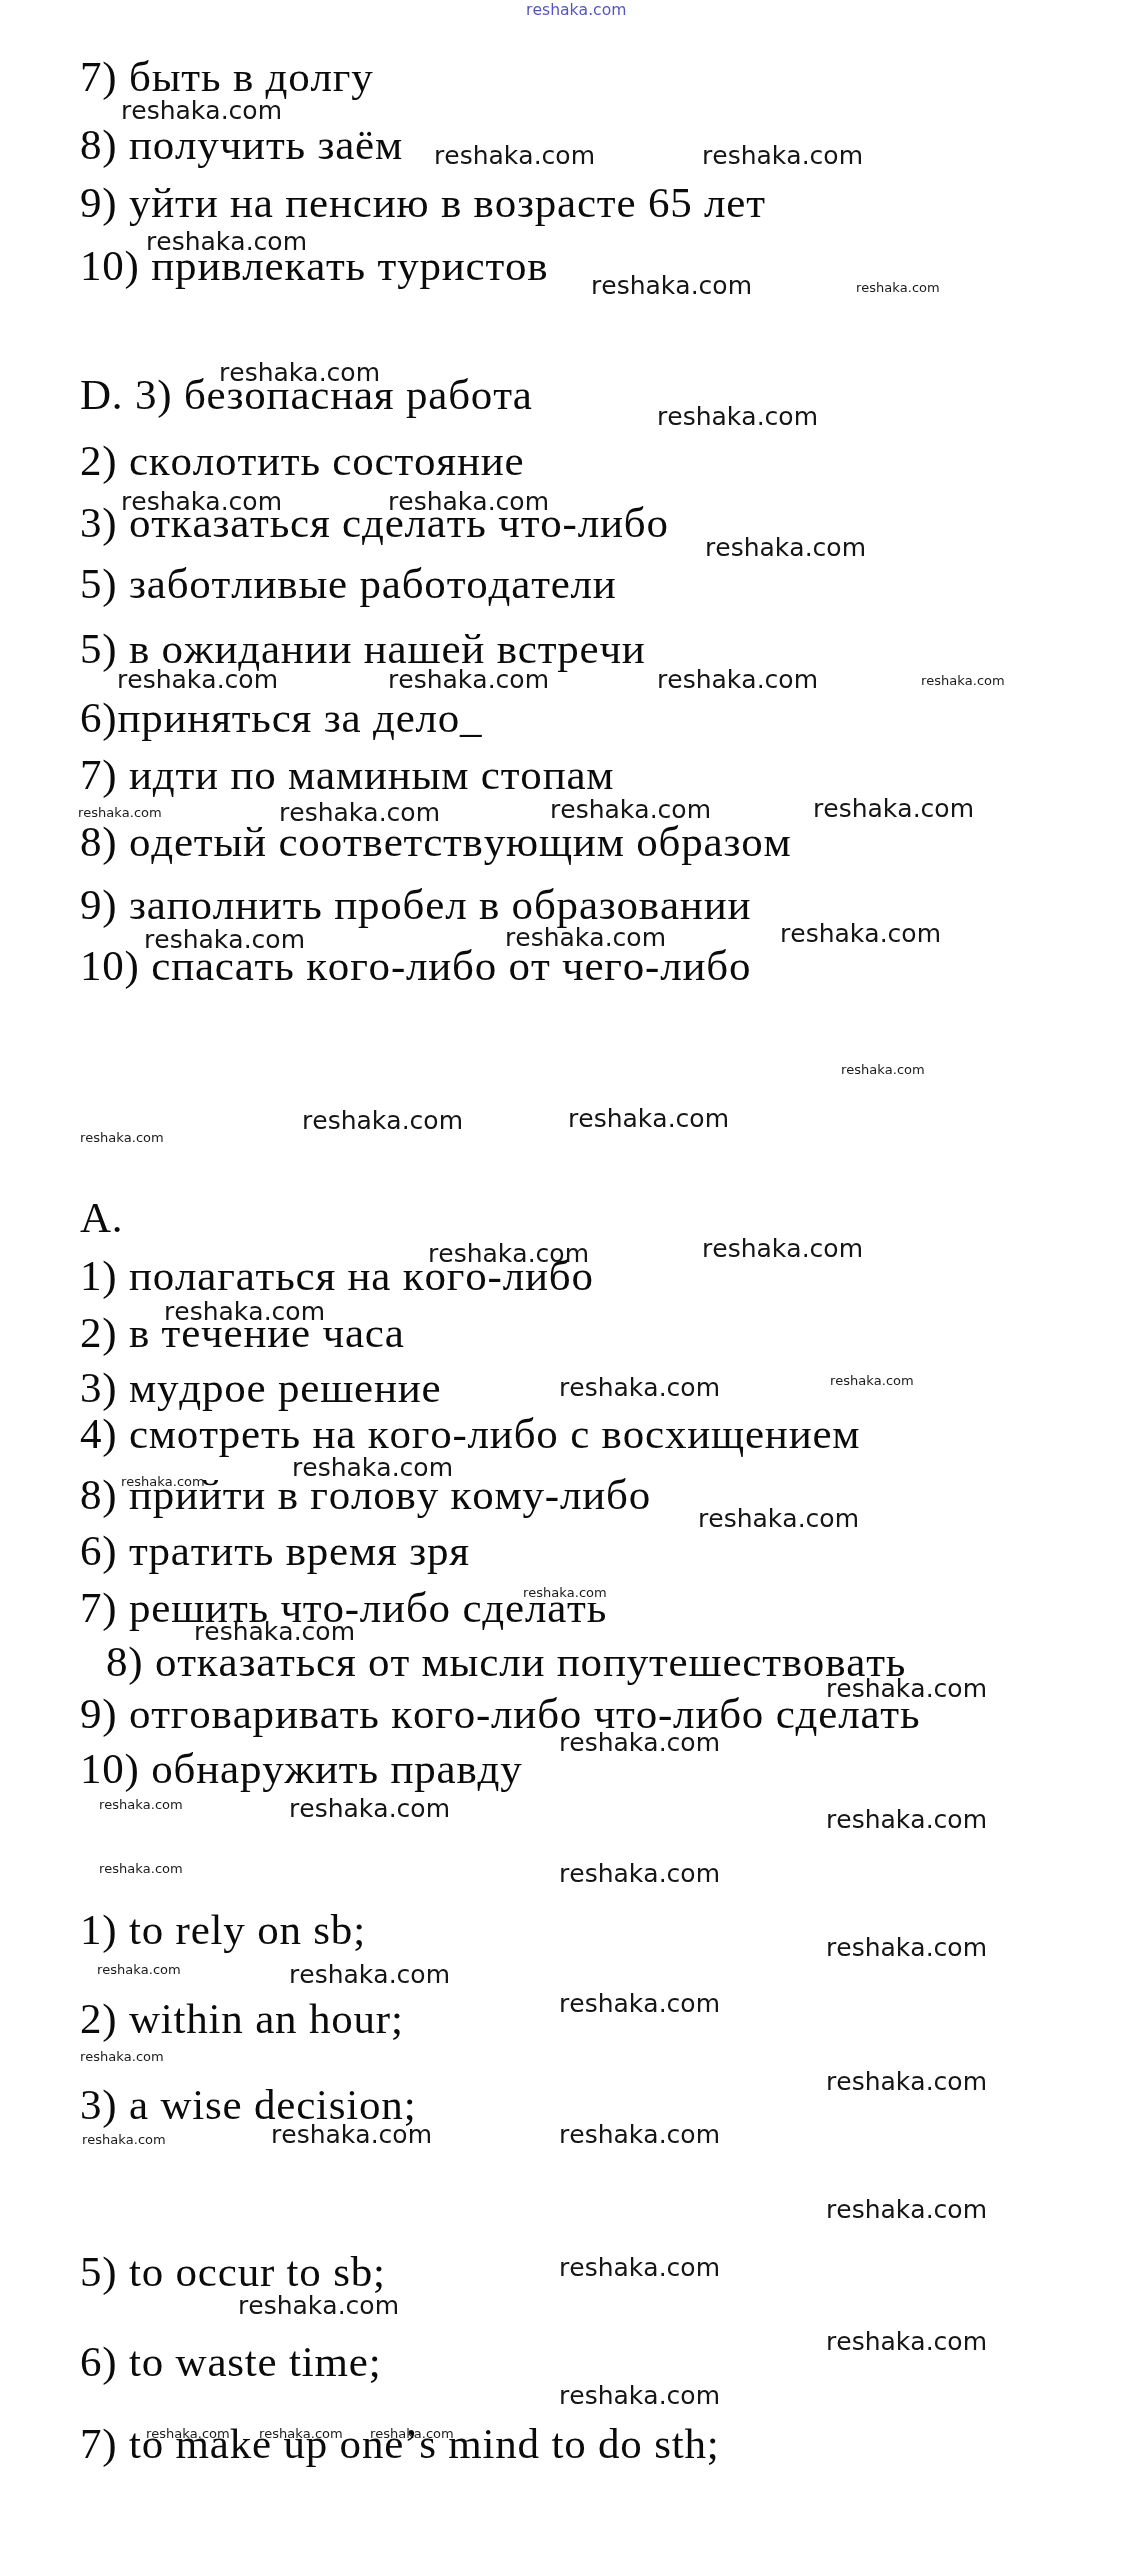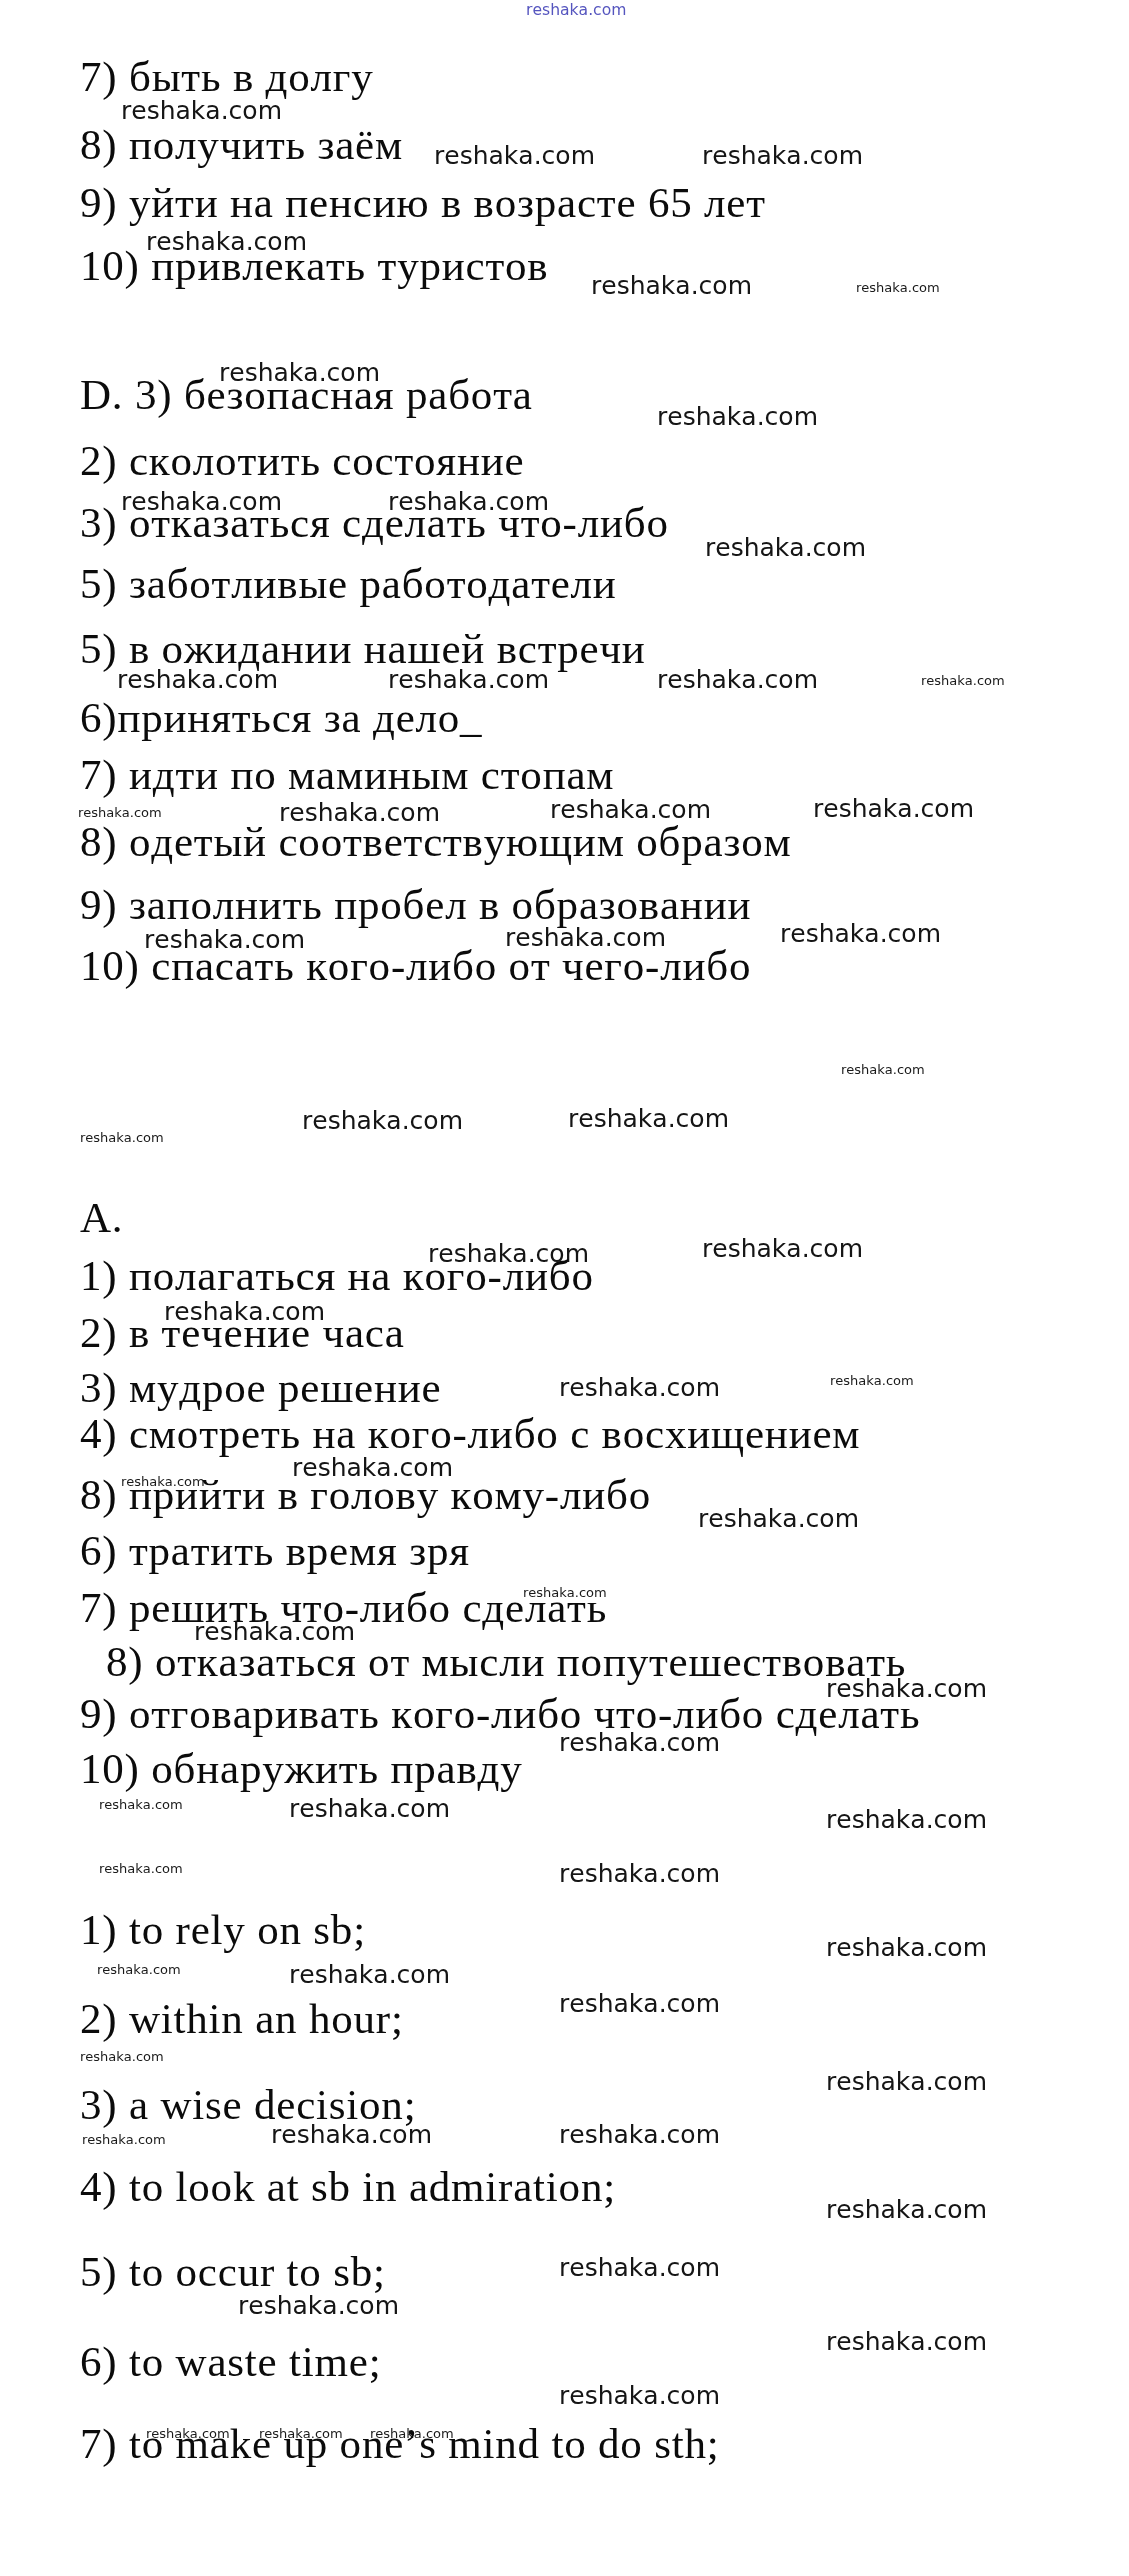--- a/index.html
+++ b/index.html
@@ -129,21 +129,20 @@
     <div class="line wm-sm" style="left: 97px; top: 1963px;">reshaka.com</div>
     <div class="line wm" style="left: 289px; top: 1962px;">reshaka.com</div>
     <div class="line wm" style="left: 559px; top: 1991px;">reshaka.com</div>
     <div class="line item" style="left: 80px; top: 1997px;">2) within an hour;</div>
     <div class="line wm-sm" style="left: 80px; top: 2050px;">reshaka.com</div>
     <div class="line wm" style="left: 826px; top: 2069px;">reshaka.com</div>
     <div class="line item" style="left: 80px; top: 2083px;">3) a wise decision;</div>
     <div class="line wm-sm" style="left: 82px; top: 2133px;">reshaka.com</div>
     <div class="line wm" style="left: 271px; top: 2122px;">reshaka.com</div>
     <div class="line wm" style="left: 559px; top: 2122px;">reshaka.com</div>
-    <div class="line item" style="left: 80px; top: 2165px;">4) to look at sb in admiration;</div>
     <div class="line wm" style="left: 826px; top: 2197px;">reshaka.com</div>
     <div class="line item" style="left: 80px; top: 2250px;">5) to occur to sb;</div>
     <div class="line wm" style="left: 559px; top: 2255px;">reshaka.com</div>
     <div class="line wm" style="left: 238px; top: 2293px;">reshaka.com</div>
     <div class="line wm" style="left: 826px; top: 2329px;">reshaka.com</div>
     <div class="line item" style="left: 80px; top: 2340px;">6) to waste time;</div>
     <div class="line wm" style="left: 559px; top: 2383px;">reshaka.com</div>
     <div class="line wm-sm" style="left: 146px; top: 2427px;">reshaka.com</div>
     <div class="line wm-sm" style="left: 259px; top: 2427px;">reshaka.com</div>
     <div class="line wm-sm" style="left: 370px; top: 2427px;">reshaka.com</div>

